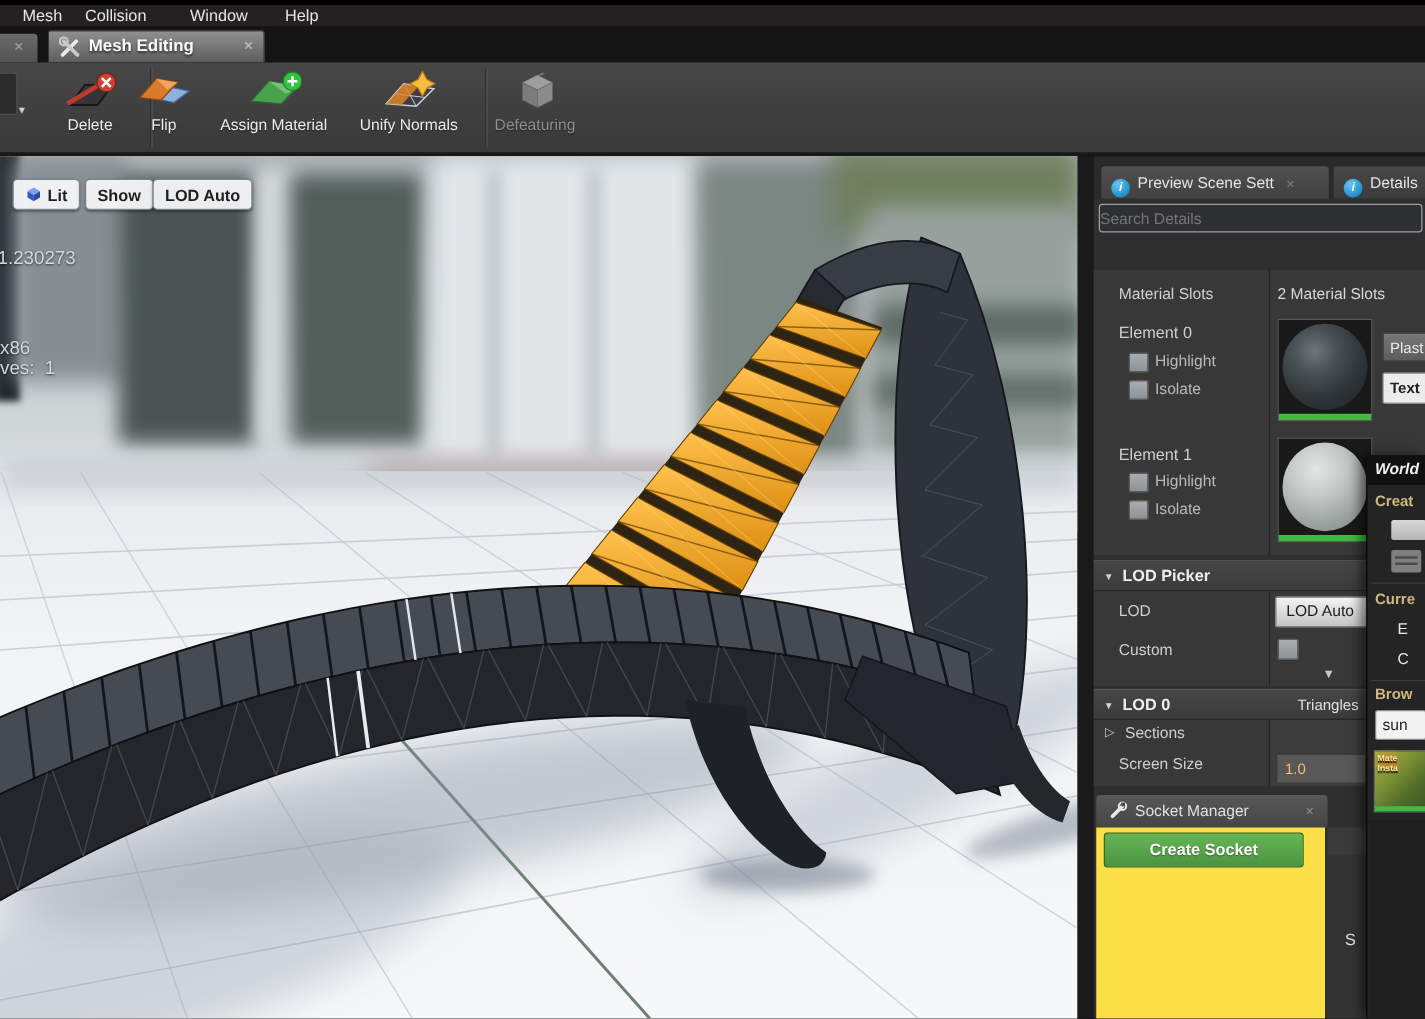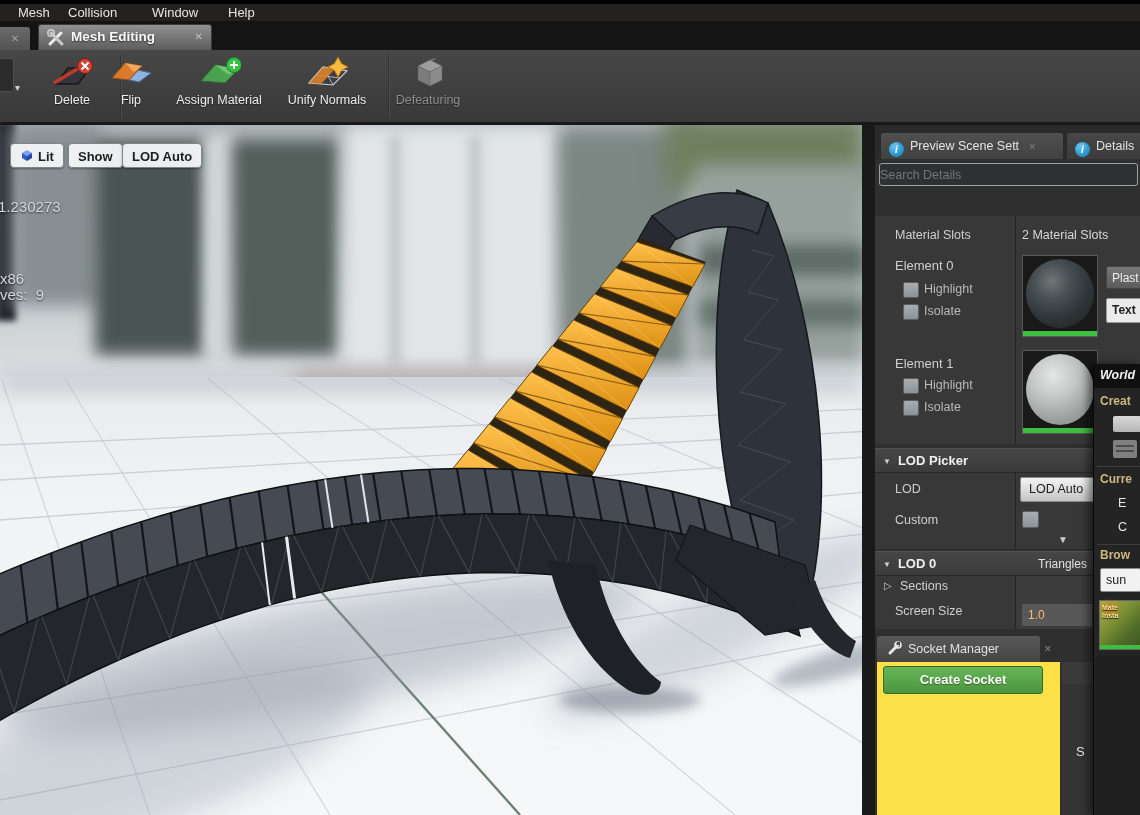--- a/index.html
+++ b/index.html
@@ -55,21 +55,21 @@
   .thumb{position:absolute;left:147px;width:76px;background:#191919;border:1px solid #5a5a5a;box-sizing:border-box;}
   .thumb .bar{position:absolute;left:0;bottom:0;width:100%;height:5px;}
   .sphere{position:absolute;left:3px;top:3px;right:3px;bottom:8px;border-radius:50%;}
   .ms-body{position:absolute;left:0;width:265px;background:#383838;}
   .smallbtn{position:absolute;border-radius:2px;font-size:12px;line-height:23px;padding-left:5px;white-space:nowrap;overflow:hidden;box-sizing:border-box;}
   .ddown{position:absolute;left:145px;width:92px;height:25px;background:linear-gradient(#f4f4f4,#c4c4c4);
          border:1px solid #8a8a8a;border-radius:2px;color:#1c1c1c;font-size:12.5px;line-height:23px;padding-left:8px;box-sizing:border-box;}
   .inputbox{position:absolute;left:147px;width:70px;height:22px;background:#585858;border:none;color:#fdba74;
             font-size:12px;font-family:"Liberation Sans",sans-serif;padding:0 6px;box-sizing:border-box;outline:none;}
   
-  .sm-tab{position:absolute;left:2px;width:163px;height:26px;background:linear-gradient(#585858,#454545);
+  .sm-tab{position:absolute;left:2px;width:185px;height:26px;background:linear-gradient(#585858,#454545);
           border-radius:3px 3px 0 0;color:#e0e0e0;font-size:12.5px;line-height:26px;}
   .green-btn{position:absolute;background:linear-gradient(#66b657,#4c9440);border:1px solid #2f6b2a;border-radius:3px;
              color:#fff;font-weight:bold;font-size:13px;text-align:center;text-shadow:0 1px 1px rgba(0,0,0,.4);}
   
   .popup{left:1093px;top:364px;width:47px;height:451px;background:#242424;border-left:1px solid #060606;
          box-shadow:-4px 0 9px rgba(0,0,0,.55);z-index:30;}
   .pop-sec{position:absolute;left:6px;color:#cdb87f;font-weight:bold;font-size:12px;white-space:nowrap;}
   .pop-item{position:absolute;left:24px;color:#e6e6e6;font-size:12.5px;white-space:nowrap;}
   .pop-div{position:absolute;left:3px;width:44px;height:1px;background:#3c3c3c;}
 </style>
@@ -352,21 +352,21 @@
     </div>
     <div class="vp-btn" style="left:68px">
       <span>Show</span>
     </div>
     <div class="vp-btn" style="left:122px">
       <span>LOD Auto</span>
     </div>
 
     <div class="vp-ovl" style="left:-2px;top:73px">1.230273</div>
     <div class="vp-ovl" style="left:0;top:145px">x86</div>
-    <div class="vp-ovl" style="left:0;top:161px">ves:  9</div>
+    <div class="vp-ovl" style="left:0;top:161px">ves:  1</div>
   </div>
 
   <div class="abs divider"></div>
 
   <div class="abs panel">
 
     <div class="ptab" style="left:6px;width:182px">
       <span class="info-ic">i</span><span>Preview Scene Sett</span>
       <span style="color:#7d7d7d;font-size:9px;margin-left:6px">✕</span>
     </div>

